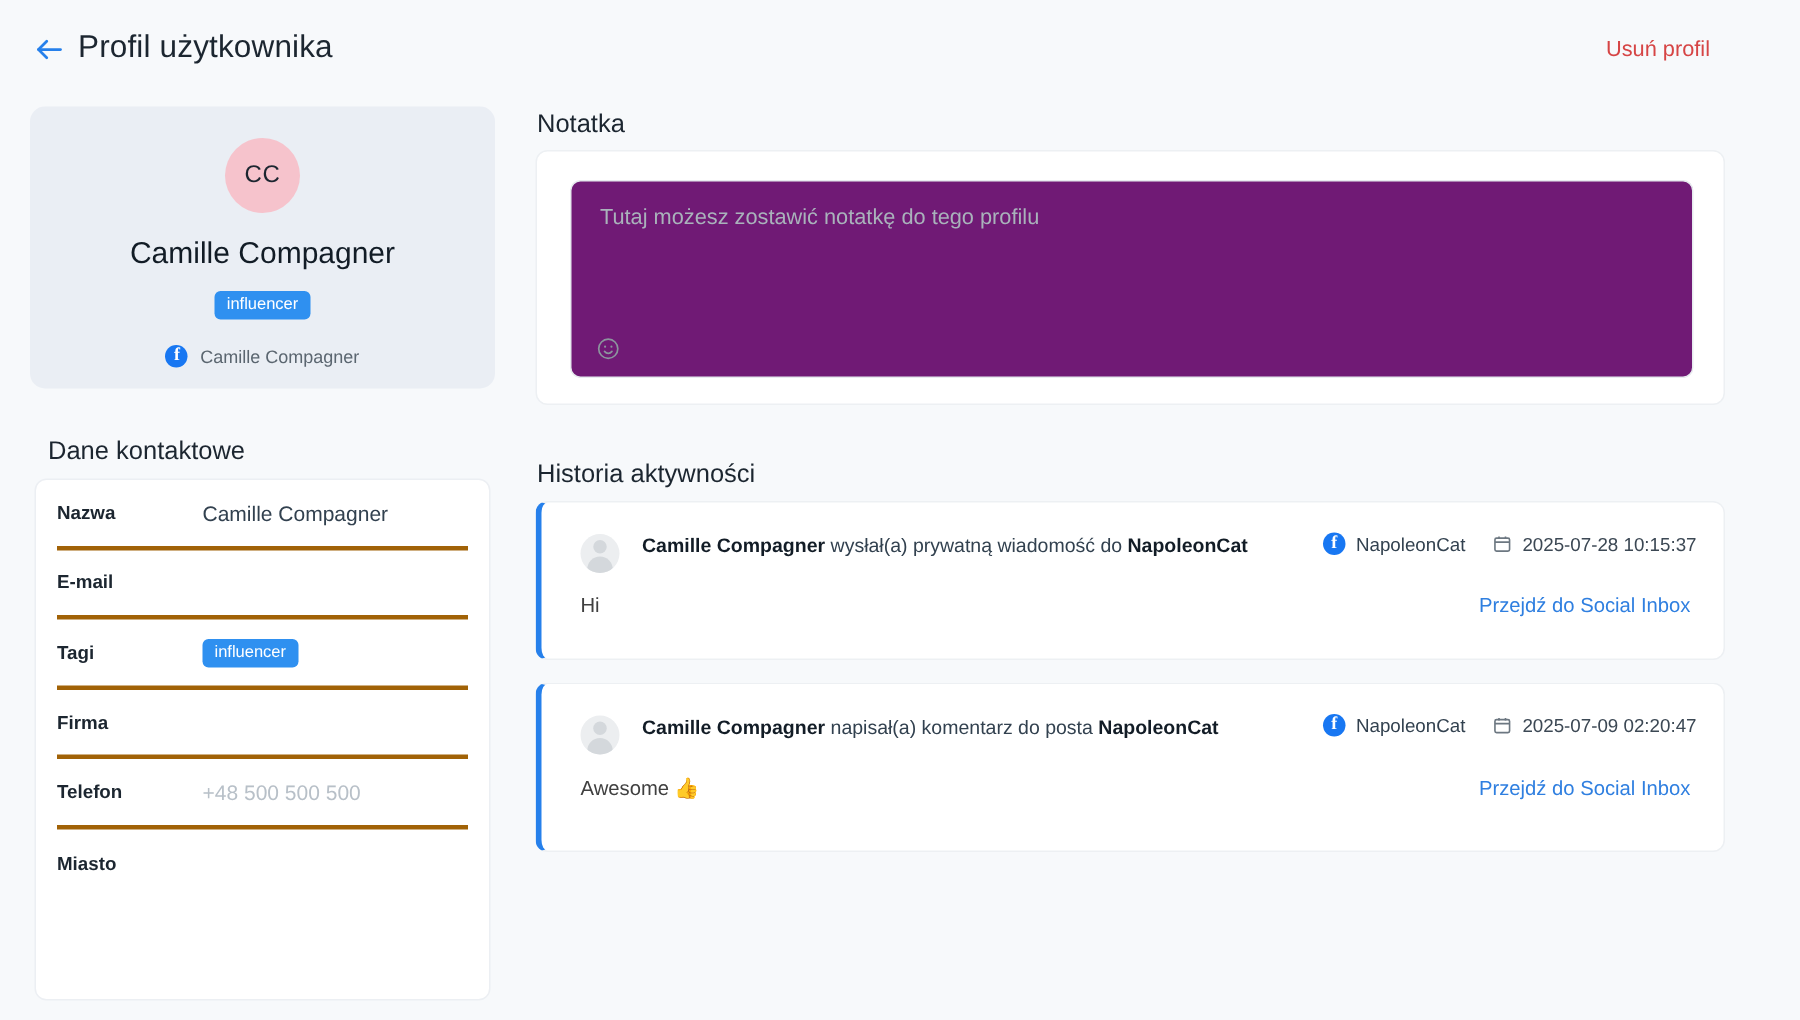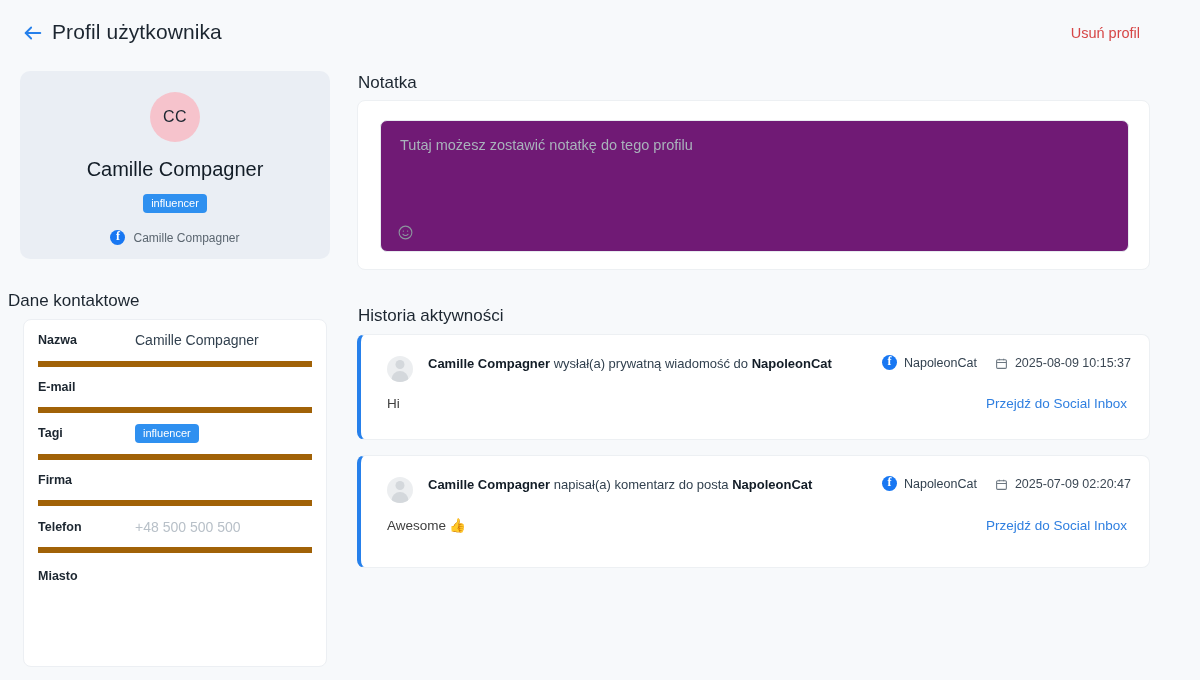--- a/index.html
+++ b/index.html
@@ -62,31 +62,31 @@
   .fb-icon::after {
     content: "f"; position: absolute; left: 0; right: 0; top: -1px;
     text-align: center; color: #fff; font-size: 12px; font-weight: 700;
     font-family: "Liberation Serif", serif;
   }
   .social-name { font-size: 12px; color: #5b6670; }
 
   .section-title {
     position: absolute; font-size: 17px; font-weight: 400; color: #1c2630;
   }
-  .contact-title { left: 8px; top: 291px; }
+  .contact-title { left: 32px; top: 291px; }
 
   .contact-card {
     position: absolute; left: 23px; top: 319px;
     width: 304px; height: 348px;
     background: #fff; border: 1px solid #eceff3; border-radius: 8px;
     padding: 0 14px;
   }
   .contact-row {
     height: 46.6px; display: flex; align-items: center;
-    border-bottom: 6px solid #a16207;
+    border-bottom: 3px solid #a16207;
   }
   .contact-row:last-child { border-bottom: none; }
   .contact-label {
     width: 97px; flex: none;
     font-size: 12.5px; font-weight: 700; color: #1c2630;
   }
   .contact-value { font-size: 14px; color: #32414f; }
   .contact-value.placeholder { color: #b8c0c8; }
   .contact-value .badge { margin-top: 0; }
 
@@ -251,21 +251,21 @@
       </span>
       <span class="meta-group">
         <span class="cal-icon">
           <svg width="13" height="13" viewBox="0 0 24 24" fill="none" stroke="#6c7781" stroke-width="2">
             <rect x="3" y="5" width="18" height="16" rx="2"></rect>
             <line x1="3" y1="10" x2="21" y2="10"></line>
             <line x1="8" y1="3" x2="8" y2="6"></line>
               <line x1="16" y1="3" x2="16" y2="6"></line>
           </svg>
         </span>
-        <span class="meta-text date">2025-08-09 10:15:37</span>
+        <span class="meta-text date">2025-07-28 10:15:37</span>
       </span>
     </div>
   </div>
   <div class="act-bottom">
     <span class="act-message">Hi</span>
     <span class="act-link">Przejdź do Social Inbox</span>
   </div>
 </div>
 
 <div class="activity-card a2">

